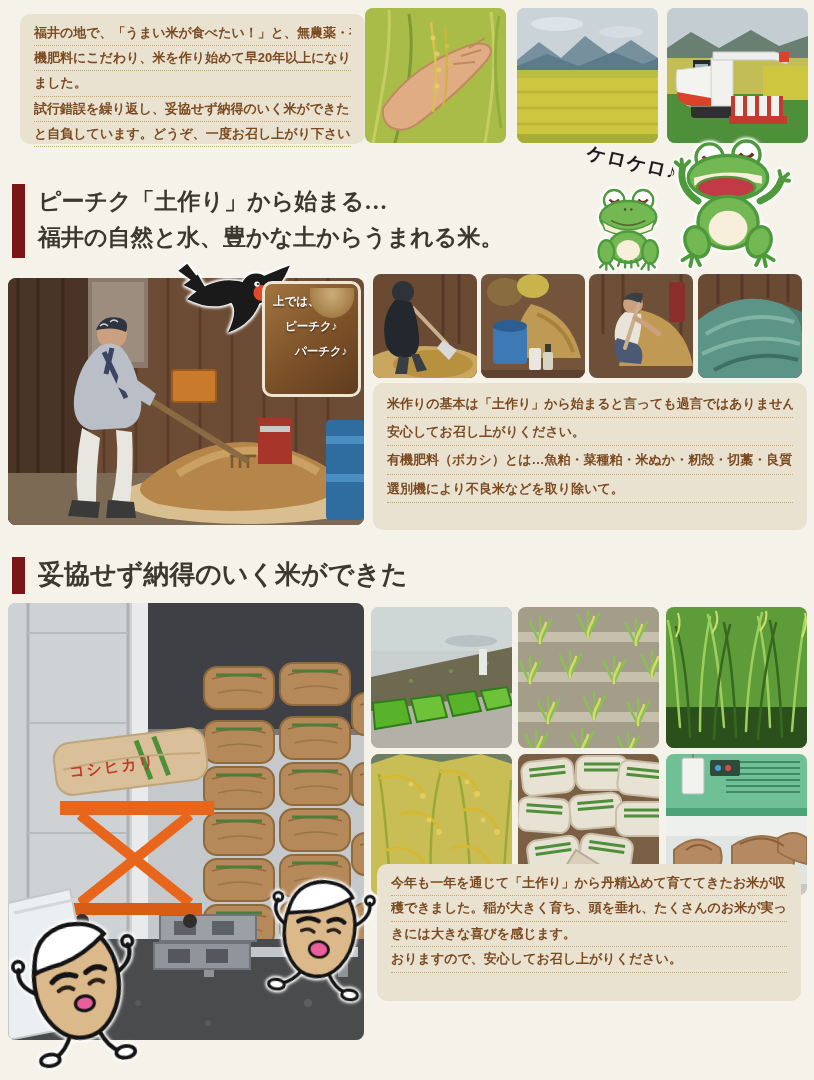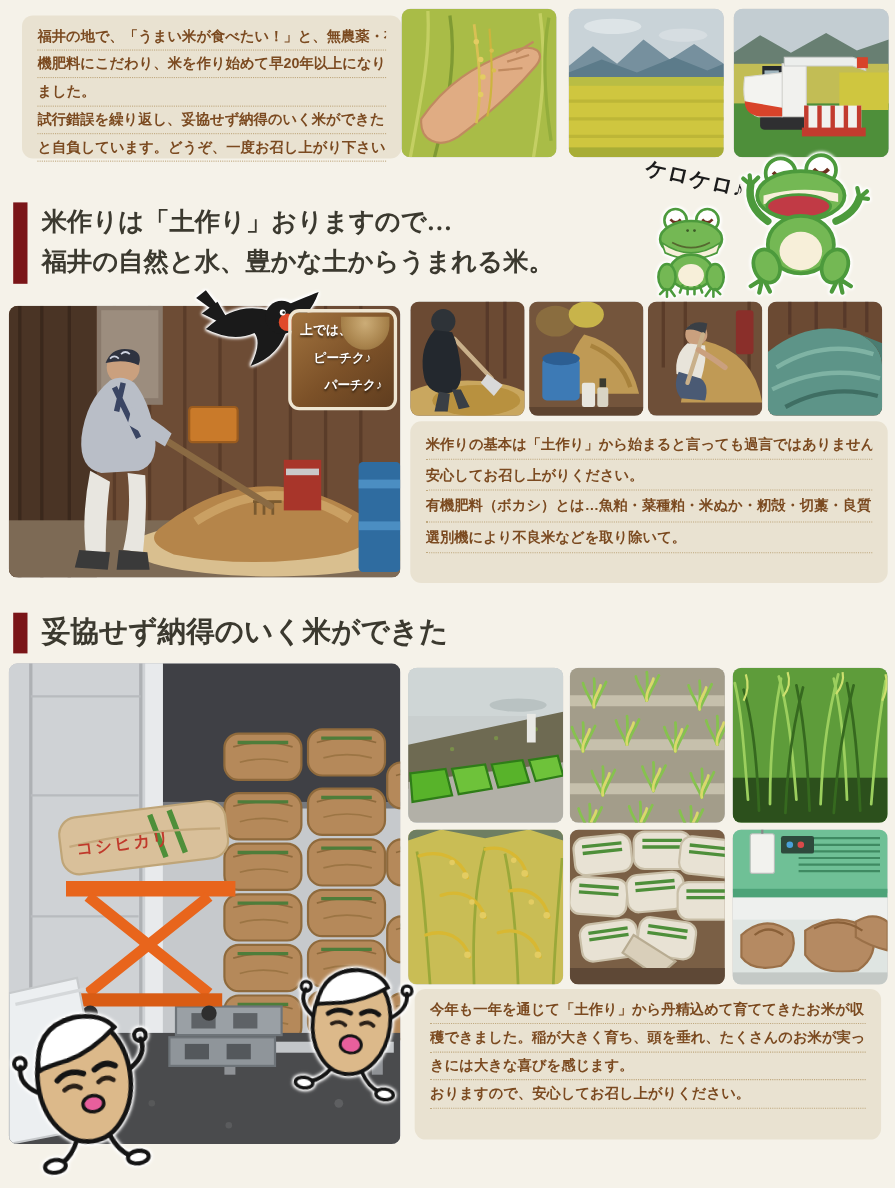--- a/index.html
+++ b/index.html
@@ -156,21 +156,21 @@
     <ellipse cx="59" cy="90" rx="20" ry="18" fill="#f7efd9"></ellipse>
     <ellipse cx="27" cy="104" rx="12" ry="16" fill="#74b854" stroke="#4c9a3c" stroke-width="3.5" transform="rotate(-20 27 104)"></ellipse>
     <ellipse cx="91" cy="104" rx="12" ry="16" fill="#74b854" stroke="#4c9a3c" stroke-width="3.5" transform="rotate(20 91 104)"></ellipse>
     <path d="M20 118 l-8 5 M22 120 l-2 9 M26 120 l4 8 M98 118 l8 5 M96 120 l2 9 M92 120 l-4 8" stroke="#4c9a3c" stroke-width="4" stroke-linecap="round"></path>
   </svg>
 </div>
 
 <div class="heading h1" style="left:12px;top:184px;">
   <div class="hbar" style="height:74px;"></div>
   <div class="htext">
-    <div>米作りは「土作り」おりますので…</div>
+    <div>ピーチク「土作り」から始まる…</div>
     <div>福井の自然と水、豊かな土からうまれる米。</div>
   </div>
 </div>
 
 <div class="photo" style="left:8px;top:278px;width:356px;height:247px;">
   <svg viewBox="0 0 356 247">
     <rect width="356" height="247" fill="#6d4c35"></rect>
     <rect width="80" height="247" fill="#4a3425"></rect>
     <path d="M10 0 V247 M30 0 V247 M55 0 V247" stroke="#3a281c" stroke-width="3"></path>
     <path d="M96 0 V200 M128 0 V200 M160 0 V200 M192 0 V200 M224 0 V200 M256 0 V200 M288 0 V200 M320 0 V200" stroke="#5a3c29" stroke-width="3"></path>
@@ -203,21 +203,21 @@
     <path d="M2 10 L38 36 L12 2 Z" fill="#1a1a1a"></path>
     <path d="M8 26 L40 42 L24 14 Z" fill="#1a1a1a"></path>
     <path d="M12 42 Q44 12 80 24 Q112 10 128 4 Q118 32 96 40 Q88 70 58 80 Q70 56 62 46 Q40 56 12 42Z" fill="#1a1a1a"></path>
     <circle cx="90" cy="30" r="17" fill="#1a1a1a"></circle>
     <circle cx="96" cy="35" r="9" fill="#e04a2a"></circle>
     <circle cx="91" cy="25" r="3" fill="#fff"></circle>
     <circle cx="92" cy="25" r="1.3" fill="#1a1a1a"></circle>
     <path d="M104 30 l9 3 l-9 4 Z" fill="#f0c030"></path>
   </svg>
 </div>
-<div class="sign" style="left:262px;top:281px;width:99px;height:92px;">
+<div class="sign" style="left:262px;top:281px;width:99px;height:116px;">
   <div class="nest"></div>
   <div>上では、</div>
   <div class="l2">ピーチク♪</div>
   <div class="l3">パーチク♪</div>
 </div>
 
 <div class="photo" style="left:373px;top:274px;width:104px;height:104px;">
   <svg viewBox="0 0 104 104">
     <rect width="104" height="104" fill="#6b4a33"></rect>
     <path d="M70 0 V70 M86 0 V70" stroke="#57392a" stroke-width="3"></path>
@@ -490,21 +490,21 @@
     <g fill="#b58a62" stroke="#9a7048" stroke-width="2">
       <path d="M8 96 Q30 76 54 94 Q60 112 44 124 Q18 130 8 116Z"></path>
       <path d="M66 92 Q96 72 126 92 Q134 114 114 128 Q80 134 66 114Z"></path>
       <path d="M112 84 Q128 74 141 84 L141 110 Q124 106 112 98Z"></path>
     </g>
     <path d="M20 96 Q32 86 46 96 M74 90 Q98 78 118 92" stroke="#8a6038" stroke-width="2" fill="none"></path>
     <rect y="130" width="141" height="11" fill="#c4c9c6"></rect>
   </svg>
 </div>
 
-<div class="note-box lh24" style="left:377px;top:899px;width:424px;height:137px;">
+<div class="note-box lh24" style="left:377px;top:864px;width:424px;height:137px;">
   <div class="note-line">今年も一年を通じて「土作り」から丹精込めて育ててきたお米が収</div>
   <div class="note-line">穫できました。稲が大きく育ち、頭を垂れ、たくさんのお米が実ったと</div>
   <div class="note-line">きには大きな喜びを感じます。</div>
   <div class="note-line">おりますので、安心してお召し上がりください。</div>
 </div>
 
 <div class="abs sprite glow" style="left:14px;top:905px;width:130px;height:158px;transform:rotate(-8deg);">
   <svg viewBox="0 0 110 150">
     <path d="M12 78 Q-4 68 0 54" stroke="#141414" stroke-width="4" fill="none" stroke-linecap="round"></path>
     <circle cx="0" cy="51" r="5" fill="none" stroke="#141414" stroke-width="3.5"></circle>

